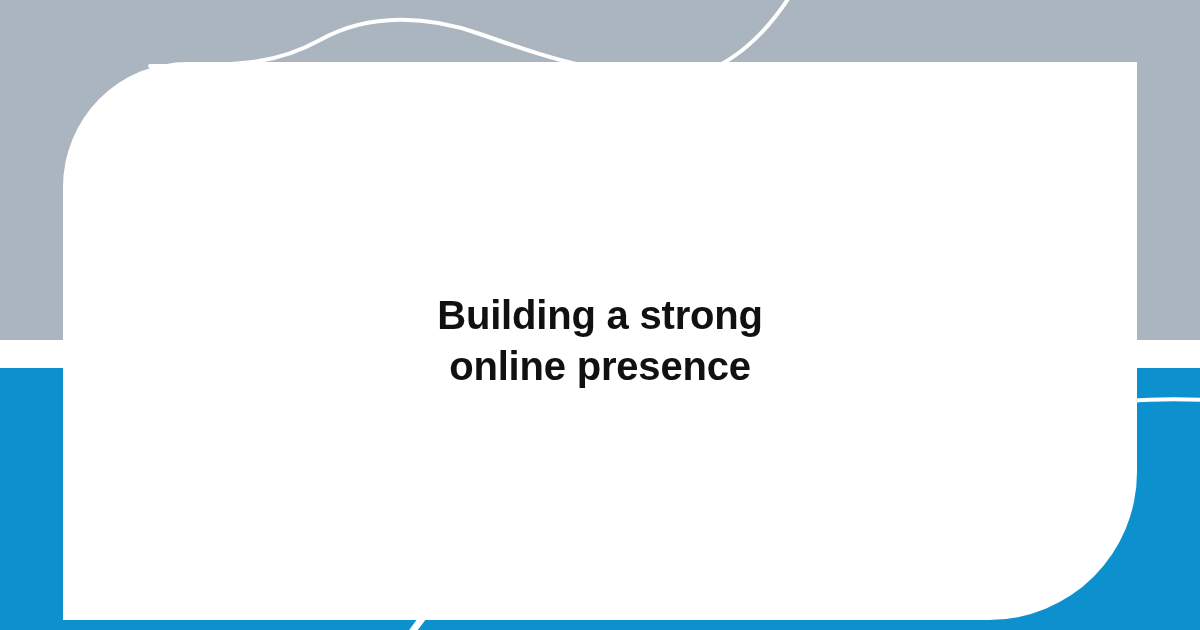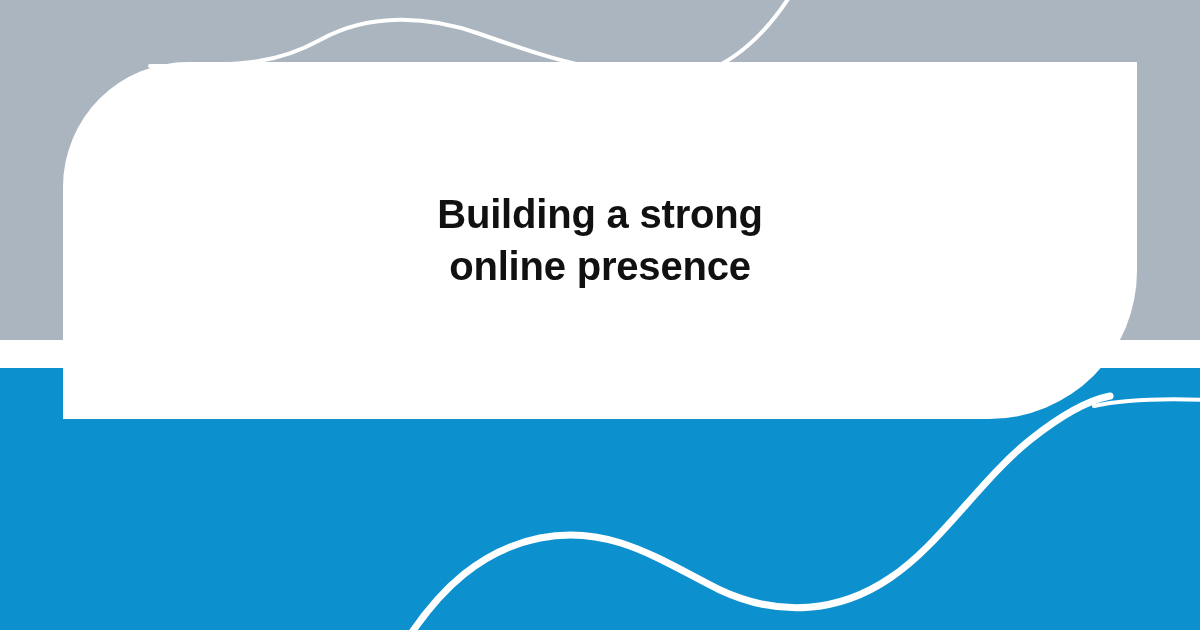--- a/index.html
+++ b/index.html
@@ -51,21 +51,21 @@
     height: 630px;
     pointer-events: none;
   }
 
   
   .card {
     position: absolute;
     left: 63px;
     top: 62px;
     width: 1074px;
-    height: 357px;
+    height: 558px;
     background: #ffffff;
     border-top-left-radius: 125px;
     border-top-right-radius: 0px;
     border-bottom-right-radius: 148px;
     border-bottom-left-radius: 0px;
     display: flex;
     align-items: center;
     justify-content: center;
   }
 

